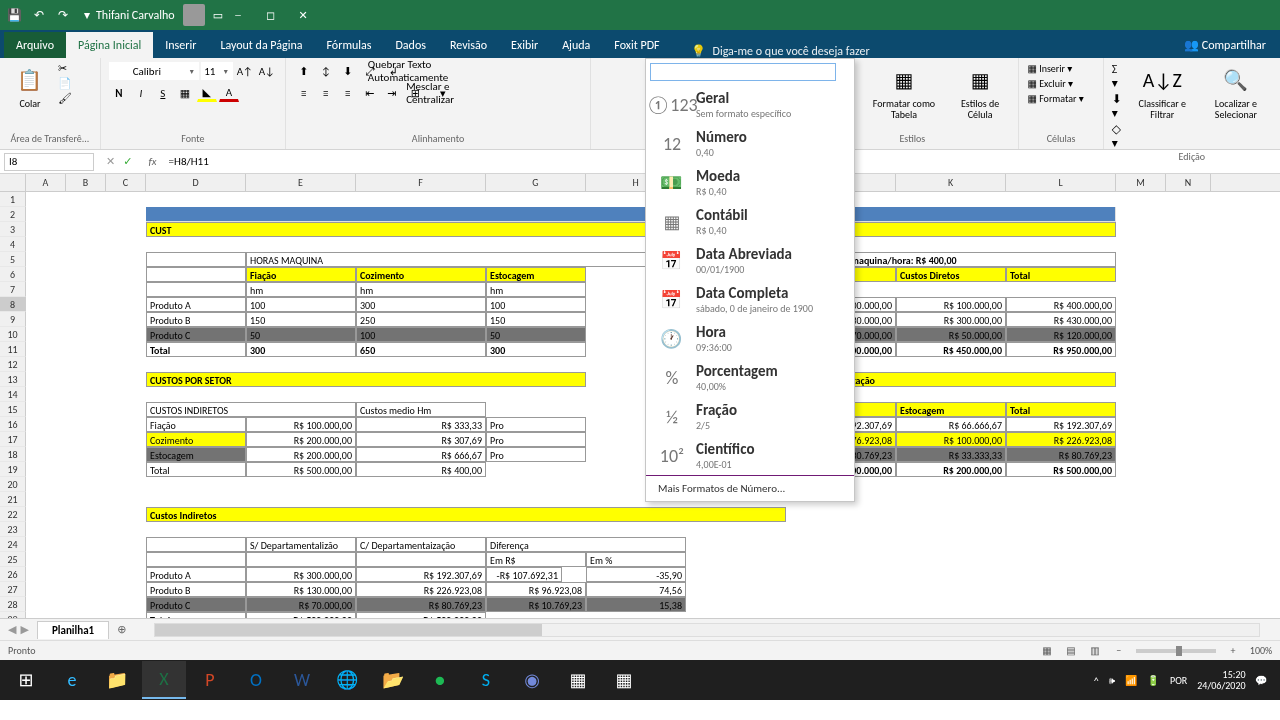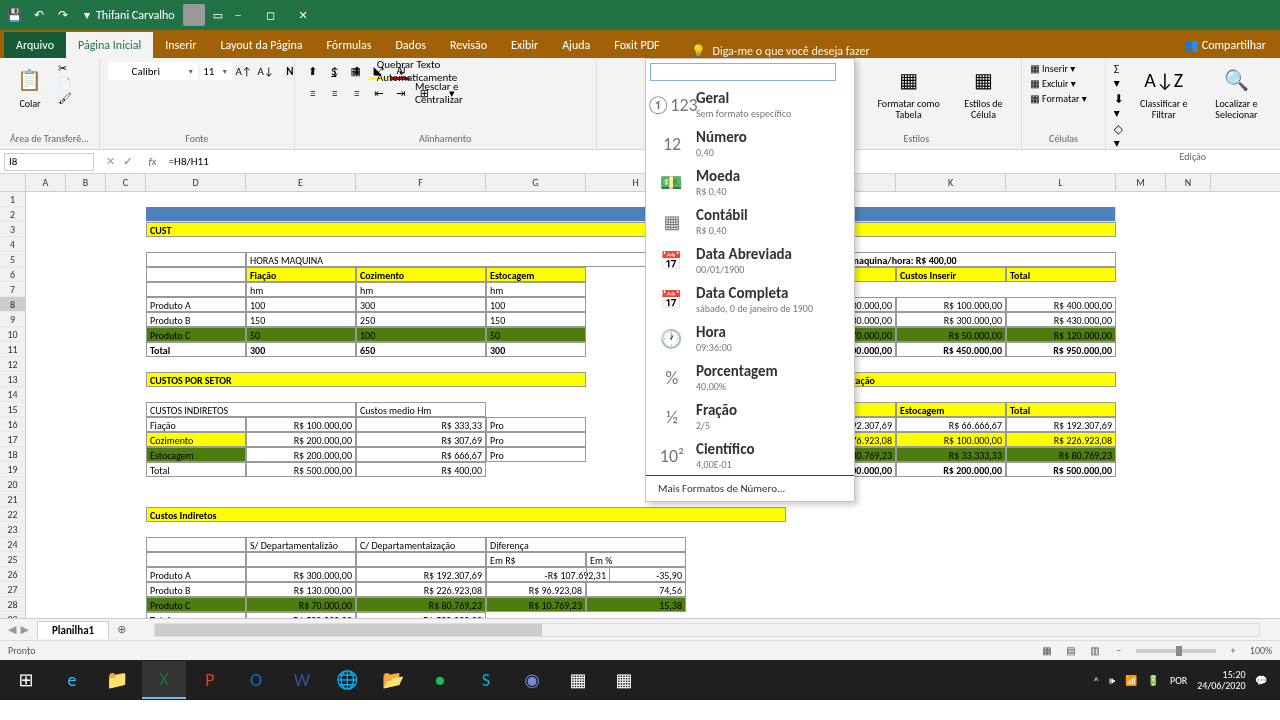--- a/index.html
+++ b/index.html
@@ -8,21 +8,21 @@
 
 .titlebar { background: #217346; height: 30px; display: flex; align-items: center; color: #fff; padding: 0 6px; }
 .titlebar .qat { display: flex; gap: 6px; align-items: center; }
 .titlebar .qat span { width: 18px; height: 18px; display: inline-flex; align-items: center; justify-content: center; font-size: 12px; }
 .titlebar .title { flex: 1; text-align: center; font-size: 12px; }
 .titlebar .right { display: flex; gap: 8px; align-items: center; }
 .titlebar .winbtns span { width: 30px; height: 30px; display: inline-flex; align-items: center; justify-content: center; }
 .avatar { width: 22px; height: 22px; background: #999; border-radius: 2px; }
 
 
-.tabs { background: #a16207; height: 28px; display: flex; align-items: flex-end; color: #fff; padding: 0 4px; }
+.tabs { background: #0c4a6e; height: 28px; display: flex; align-items: flex-end; color: #fff; padding: 0 4px; }
 .tabs .tab { padding: 6px 12px; font-size: 12px; cursor: pointer; }
 .tabs .tab.file { background: #185c37; }
 .tabs .tab.active { background: #f3f3f3; color: #217346; }
 .tabs .tell { flex: 1; display: flex; align-items: center; gap: 6px; padding-left: 20px; font-size: 12px; opacity: 0.9; }
 .tabs .share { padding: 6px 10px; font-size: 12px; }
 
 
 .ribbon { background: #f3f3f3; height: 92px; border-bottom: 1px solid #d4d4d4; display: flex; position: relative; }
 .group { border-right: 1px solid #e1e1e1; padding: 4px 8px; display: flex; flex-direction: column; justify-content: space-between; }
 .group-label { text-align: center; font-size: 10px; color: #666; }
@@ -86,21 +86,21 @@
 .taskbar .apps { display: flex; gap: 2px; }
 .taskbar .app { width: 44px; height: 38px; display: flex; align-items: center; justify-content: center; color: #fff; font-size: 18px; }
 .taskbar .app.active { border-bottom: 2px solid #76b9ed; background: #333; }
 .taskbar .tray { display: flex; gap: 10px; align-items: center; color: #fff; font-size: 10px; padding-right: 8px; }
 .taskbar .tray .clock { text-align: right; line-height: 1.1; }
 
 
 .tborder { border: 1px solid #999 !important; }
 .yellow { background: #ffff00; }
 .blue { background: #4f81bd; }
-.greenish { background: #4d7c0f; }
+.greenish { background: #737373; }
 .bold { font-weight: bold; }
 .center { text-align: left; }
 .right { text-align: right; }
 .rn.sel { background: #ccc; }
 </style>
 </head>
 <body>
 
 <div class="titlebar">
   <div class="qat">
@@ -151,21 +151,21 @@
       <div class="smallbtns">
         <span>✂</span>
         <span>📄</span>
         <span>🖌</span>
       </div>
     </div>
     <div class="group-label">Área de Transferê...</div>
   </div>
 
   <div class="group" style="width:195px">
-    <div class="group-content" style="flex-direction:row;gap:4px">
+    <div class="group-content" style="flex-direction:column;gap:4px">
       <div class="rowbtns">
         <span class="combo" style="width:90px">Calibri</span>
         <span class="combo" style="width:32px">11</span>
         <span>A↑</span>
         <span>A↓</span>
       </div>
       <div class="rowbtns">
         <span class="bold">N</span>
         <span>
             <i>I</i>
@@ -390,21 +390,21 @@
         <div class="cell yellow center bold tborder" style="left: 120px; top: 30px; width: 540px;">CUST</div>
         <div class="cell yellow tborder" style="left: 760px; top: 30px; width: 330px;"></div>
         <div class="cell tborder" style="left: 120px; top: 60px; width: 100px;"></div>
         <div class="cell center tborder" style="left: 220px; top: 60px; width: 440px;">HORAS MAQUINA</div>
         <div class="cell bold tborder" style="left: 760px; top: 60px; width: 330px;">Custo Indireto maquina/hora: R$ 400,00</div>
         <div class="cell tborder" style="left: 120px; top: 75px; width: 100px;"></div>
         <div class="cell yellow center bold tborder" style="left: 220px; top: 75px; width: 110px;">Fiação</div>
         <div class="cell yellow center bold tborder" style="left: 330px; top: 75px; width: 130px;">Cozimento</div>
         <div class="cell yellow center bold tborder" style="left: 460px; top: 75px; width: 100px;">Estocagem</div>
         <div class="cell yellow center bold tborder" style="left: 760px; top: 75px; width: 110px;">stos Indiretos</div>
-        <div class="cell yellow center bold tborder" style="left: 870px; top: 75px; width: 110px;">Custos Inserir</div>
+        <div class="cell yellow center bold tborder" style="left: 870px; top: 75px; width: 110px;">Custos Diretos</div>
         <div class="cell yellow center bold tborder" style="left: 980px; top: 75px; width: 110px;">Total</div>
         <div class="cell tborder" style="left: 120px; top: 90px; width: 100px;"></div>
         <div class="cell center tborder" style="left: 220px; top: 90px; width: 110px;">hm</div>
         <div class="cell center tborder" style="left: 330px; top: 90px; width: 130px;">hm</div>
         <div class="cell center tborder" style="left: 460px; top: 90px; width: 100px;">hm</div>
         <div class="cell tborder " style="left: 120px; top: 105px; width: 100px;">Produto A</div>
         <div class="cell center tborder " style="left: 220px; top: 105px; width: 110px;">100</div>
         <div class="cell center tborder " style="left: 330px; top: 105px; width: 130px;">300</div>
         <div class="cell center tborder " style="left: 460px; top: 105px; width: 100px;">100</div>
         <div class="cell right tborder " style="left: 760px; top: 105px; width: 110px;">R$ 300.000,00</div>
@@ -471,21 +471,21 @@
         <div class="cell center tborder" style="left: 330px; top: 345px; width: 130px;">C/ Departamentaização</div>
         <div class="cell center tborder" style="left: 460px; top: 345px; width: 200px;">Diferença</div>
         <div class="cell tborder" style="left: 120px; top: 360px; width: 100px;"></div>
         <div class="cell tborder" style="left: 220px; top: 360px; width: 110px;"></div>
         <div class="cell tborder" style="left: 330px; top: 360px; width: 130px;"></div>
         <div class="cell center tborder" style="left: 460px; top: 360px; width: 100px;">Em R$</div>
         <div class="cell center tborder" style="left: 560px; top: 360px; width: 100px;">Em %</div>
         <div class="cell tborder " style="left: 120px; top: 375px; width: 100px;">Produto A</div>
         <div class="cell right tborder " style="left: 220px; top: 375px; width: 110px;">R$ 300.000,00</div>
         <div class="cell right tborder " style="left: 330px; top: 375px; width: 130px;">R$ 192.307,69</div>
-        <div class="cell right tborder " style="left: 460px; top: 375px; width: 124px; text-align: right;">-R$ 107.692,31</div>
+        <div class="cell right tborder " style="left: 460px; top: 375px; width: 76px; text-align: right;">-R$ 107.692,31</div>
         <div class="cell right tborder " style="left: 560px; top: 375px; width: 100px;">-35,90</div>
         <div class="cell tborder " style="left: 120px; top: 390px; width: 100px;">Produto B</div>
         <div class="cell right tborder " style="left: 220px; top: 390px; width: 110px;">R$ 130.000,00</div>
         <div class="cell right tborder " style="left: 330px; top: 390px; width: 130px;">R$ 226.923,08</div>
         <div class="cell right tborder " style="left: 460px; top: 390px; width: 100px;">R$ 96.923,08</div>
         <div class="cell right tborder " style="left: 560px; top: 390px; width: 100px;">74,56</div>
         <div class="cell tborder greenish" style="left: 120px; top: 405px; width: 100px;">Produto C</div>
         <div class="cell right tborder greenish" style="left: 220px; top: 405px; width: 110px;">R$ 70.000,00</div>
         <div class="cell right tborder greenish" style="left: 330px; top: 405px; width: 130px;">R$ 80.769,23</div>
         <div class="cell right tborder greenish" style="left: 460px; top: 405px; width: 100px;">R$ 10.769,23</div>

